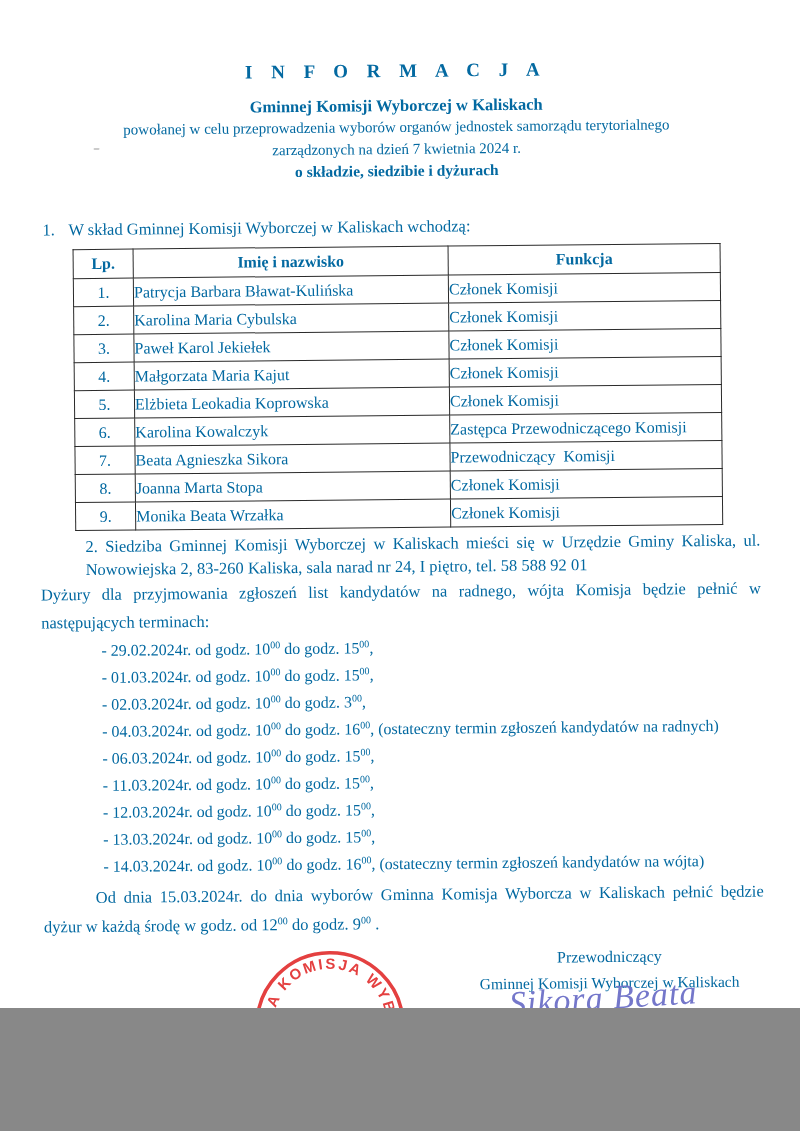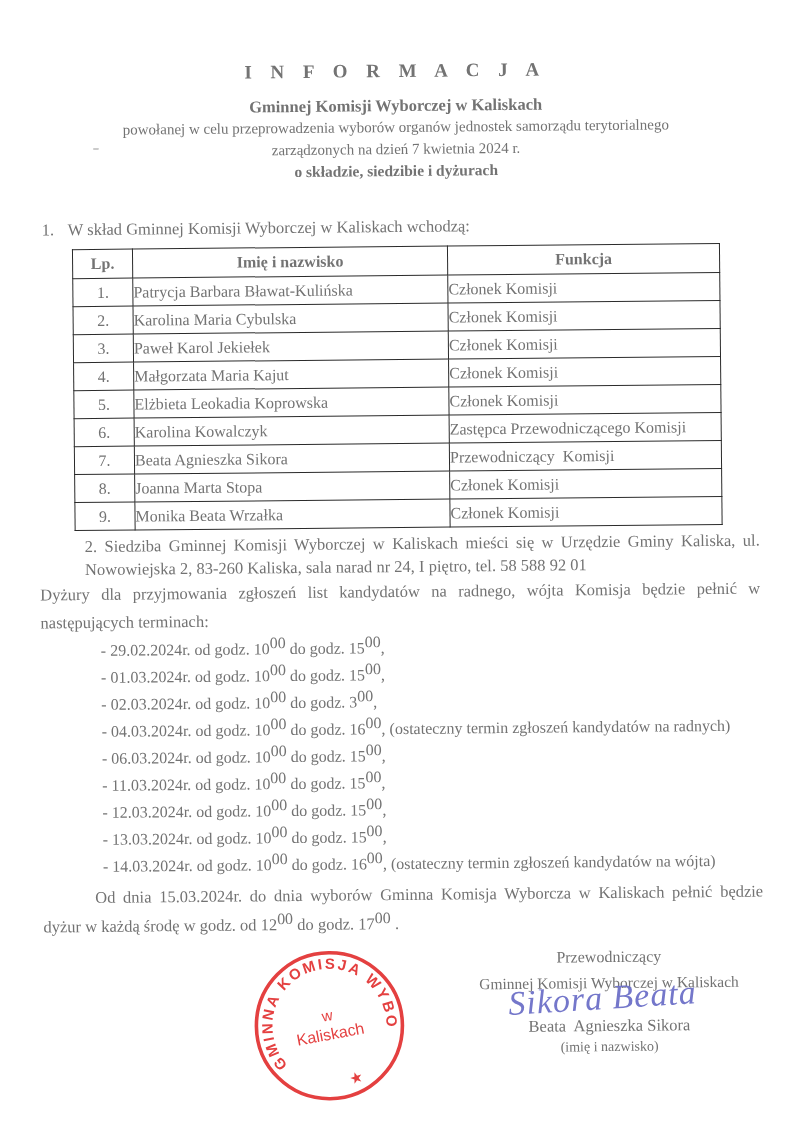--- a/index.html
+++ b/index.html
@@ -1,18 +1,18 @@
 <!DOCTYPE html>
 <html lang="pl"><head>
 <meta charset="utf-8">
 <style>
   html,body{margin:0;padding:0;background:#888;}
   .page{
-    position:relative;width:800px;height:1131px;margin:0 auto;background:#ffffff;
-    overflow:hidden;font-family:"Liberation Serif",serif;color:#737373;
+    position:relative;width:800px;height:1008px;margin:0 auto;background:#ffffff;
+    overflow:hidden;font-family:"Liberation Serif",serif;color:#0369a1;
   }
   .doc{
     position:absolute;inset:0;box-sizing:border-box;padding:60px 40px 0 40px;
     transform:rotate(-0.55deg);transform-origin:50% 50%;
   }
   .header{text-align:center;}
   .title{font-size:19px;font-weight:bold;letter-spacing:7px;line-height:22px;}
   .subtitle{margin-top:14px;font-size:16.5px;font-weight:bold;line-height:20px;}
   .hline{font-size:15px;line-height:22px;}
   .hline-bold{font-size:15.5px;font-weight:bold;line-height:22px;}
@@ -31,21 +31,21 @@
   td.c-name{padding-left:11px;}
   td.c-role{padding-left:8px;white-space:pre-wrap;}
 
   .item2{margin-top:4px;margin-left:45px;width:675px;font-size:16.5px;line-height:23px;}
   .j{text-align:justify;text-align-last:justify;}
 
   .intro{width:720px;font-size:16.5px;line-height:28px;}
 
   .duty{margin-left:60px;font-size:16px;}
   .duty .dline{line-height:27px;white-space:pre-wrap;}
-  sup.hh{font-size:16px;line-height:0;vertical-align:6px;letter-spacing:0;}
+  sup.hh{font-size:10px;line-height:0;vertical-align:6px;letter-spacing:0;}
 
   .closing{margin-top:4px;width:720px;font-size:16.5px;line-height:28.5px;}
   .closing .l1{text-indent:52px;}
 
   .sig{position:relative;margin-top:8px;margin-left:400px;width:330px;text-align:center;}
   .sig .r1{font-size:16px;line-height:26px;}
   .sig .r2{font-size:15.5px;line-height:26px;}
   .sig .nm{margin-top:18px;font-size:16.5px;line-height:24px;white-space:pre-wrap;}
   .sig .cap{font-size:14px;line-height:18px;}
   .sig-script{
@@ -172,21 +172,21 @@
       <div class="dline"><span>- 04.03.2024r. od godz. 10</span><sup class="hh">00</sup><span> do godz. 16</span><sup class="hh">00</sup><span>, (ostateczny termin zgłoszeń kandydatów na radnych)</span></div>
       <div class="dline"><span>- 06.03.2024r. od godz. 10</span><sup class="hh">00</sup><span> do godz. 15</span><sup class="hh">00</sup><span>,</span></div>
       <div class="dline"><span>- 11.03.2024r. od godz. 10</span><sup class="hh">00</sup><span> do godz. 15</span><sup class="hh">00</sup><span>,</span></div>
       <div class="dline"><span>- 12.03.2024r. od godz. 10</span><sup class="hh">00</sup><span> do godz. 15</span><sup class="hh">00</sup><span>,</span></div>
       <div class="dline"><span>- 13.03.2024r. od godz. 10</span><sup class="hh">00</sup><span> do godz. 15</span><sup class="hh">00</sup><span>,</span></div>
       <div class="dline"><span>- 14.03.2024r. od godz. 10</span><sup class="hh">00</sup><span> do godz. 16</span><sup class="hh">00</sup><span>, (ostateczny termin zgłoszeń kandydatów na wójta)</span></div>
     </div>
 
     <div class="closing">
       <div class="l1 j">Od dnia 15.03.2024r. do dnia wyborów Gminna Komisja Wyborcza w Kaliskach pełnić będzie</div>
-      <div><span>dyżur w każdą środę w godz. od 12</span><sup class="hh">00</sup><span> do godz. 17</span><sup class="hh">00</sup><span> .</span></div>
+      <div><span>dyżur w każdą środę w godz. od 12</span><sup class="hh">00</sup><span> do godz. 9</span><sup class="hh">00</sup><span> .</span></div>
     </div>
 
     <div class="sig">
       <div class="r1">Przewodniczący</div>
       <div class="r2">Gminnej Komisji Wyborczej w Kaliskach</div>
       <div class="sig-script">
         <svg width="240" height="62" viewBox="0 0 240 62">
           <text x="6" y="42">Sikora Beata</text>
         </svg>
       </div>

